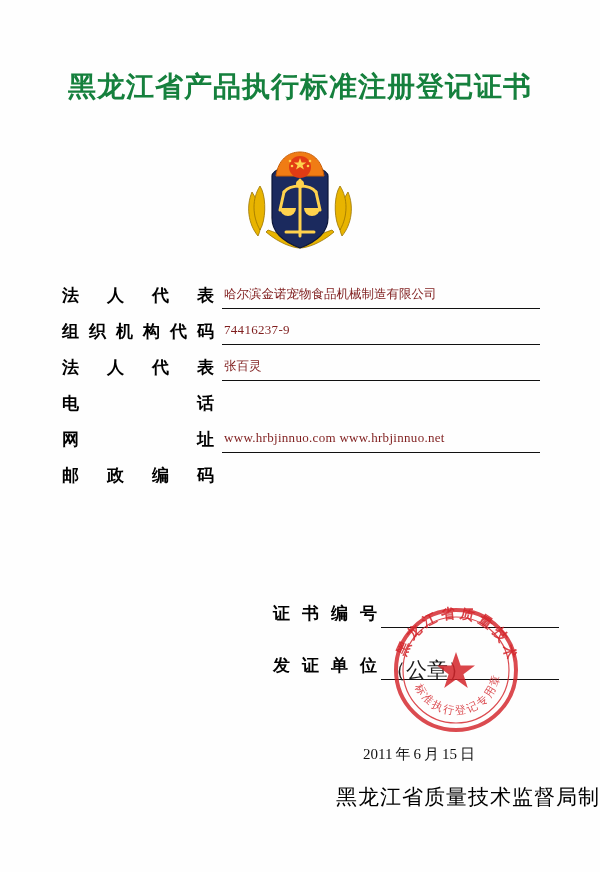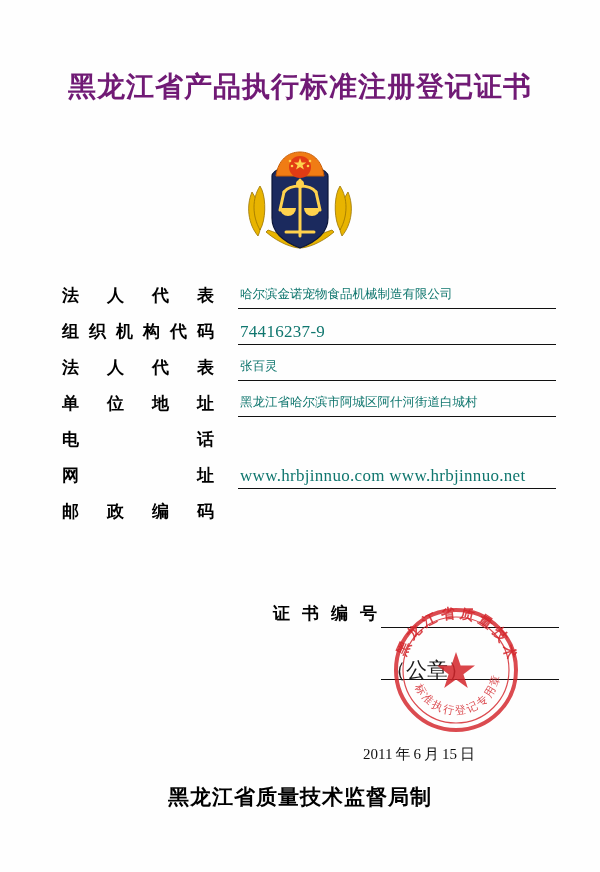--- a/index.html
+++ b/index.html
@@ -25,21 +25,21 @@
   .title {
     position: absolute;
     top: 68px;
     left: 0;
     width: 600px;
     text-align: center;
     font-family: "DejaVu Serif", serif;
     font-weight: bold;
     font-size: 28px;
     letter-spacing: 1px;
-    color: #701a75;
+    color: #15803d;
     white-space: nowrap;
   }
 
   
   .emblem {
     position: absolute;
     top: 140px;
     left: 232px;
     width: 136px;
     height: 115px;
@@ -75,31 +75,30 @@
     text-align-last: justify;
   }
   .field-value {
     position: absolute;
     left: 160px;
     top: 6px;
     width: 318px;
     height: 23px;
     font-family: "DejaVu Sans", sans-serif;
     font-size: 12.5px;
-    color: #0f766e;
+    color: #7f1d1d;
     border-bottom: 1px solid #111;
     padding-left: 2px;
     box-sizing: border-box;
     white-space: nowrap;
     overflow: hidden;
-    margin-left: 16px;
   }
   .field-value.latin {
     font-family: "Liberation Serif", serif;
-    font-size: 17px;
+    font-size: 13px;
     letter-spacing: 0.3px;
   }
 
   
   .lower {
     position: absolute;
     top: 598px;
     left: 250px;
     width: 300px;
   }
@@ -160,23 +159,23 @@
     height: 140px;
     pointer-events: none;
   }
 
   
   .footer {
     position: absolute;
     top: 783px;
     left: 0;
     width: 600px;
-    text-align: center;
-    font-family: "DejaVu Serif", serif;
-    font-weight: bold;
+    text-align: right;
+    font-family: "DejaVu Serif", serif;
+    font-weight: normal;
     font-size: 21px;
     letter-spacing: 1px;
     color: #000;
   }
 </style>
 </head>
 <body>
 
 <div class="page">
 
@@ -232,24 +231,20 @@
     <div class="field-row">
       <div class="field-label tight">组织机构代码</div>
       <div class="field-value latin">74416237-9</div>
     </div>
 
     <div class="field-row">
       <div class="field-label tight">法人代表</div>
       <div class="field-value">张百灵</div>
     </div>
 
-    <div class="field-row">
-      <div class="field-label tight">单位地址</div>
-      <div class="field-value">黑龙江省哈尔滨市阿城区阿什河街道白城村</div>
-    </div>
 
     <div class="field-row">
       <div class="field-label tight">电话</div>
     </div>
 
     <div class="field-row">
       <div class="field-label tight">网址</div>
       <div class="field-value latin">www.hrbjinnuo.com  www.hrbjinnuo.net</div>
     </div>
 
@@ -258,20 +253,21 @@
     </div>
 
   </div>
 
   <div class="lower">
     <div class="lower-row">
       <div class="lower-label">证书编号</div>
       <div class="lower-value"></div>
     </div>
     <div class="lower-row">
+      <div class="lower-label">发证单位</div>
       <div class="lower-value">（公章）</div>
     </div>
   </div>
 
   <div class="date-line">
     <span class="num">2011</span><span>年</span><span class="num">6</span><span>月</span><span class="num">15</span><span>日</span>
   </div>
 
   <div class="seal">
     <svg viewBox="0 0 140 140" width="140" height="140" xmlns="http://www.w3.org/2000/svg">

